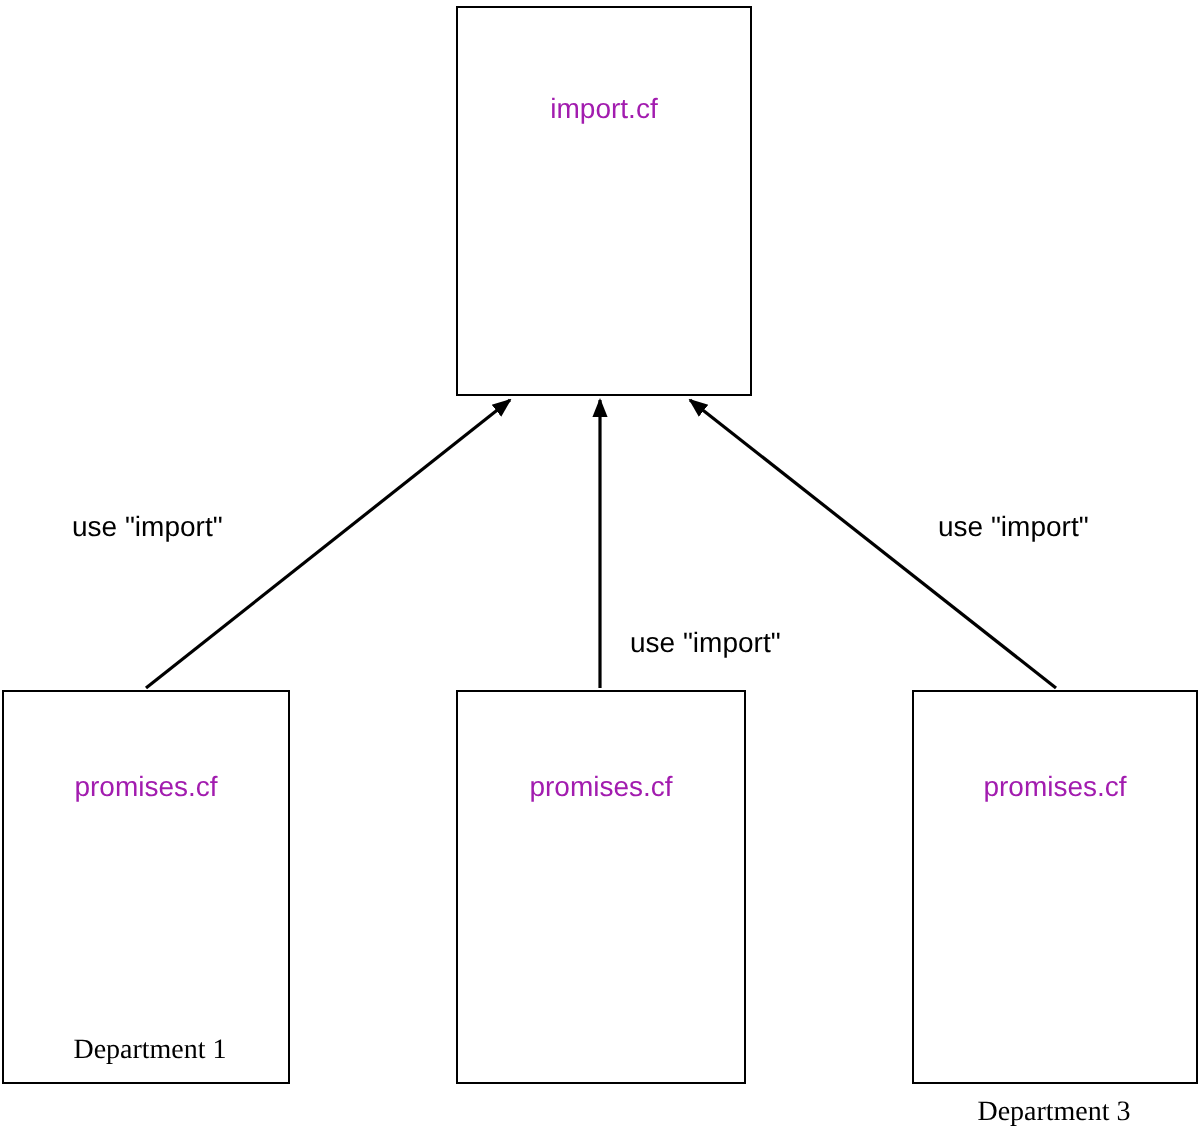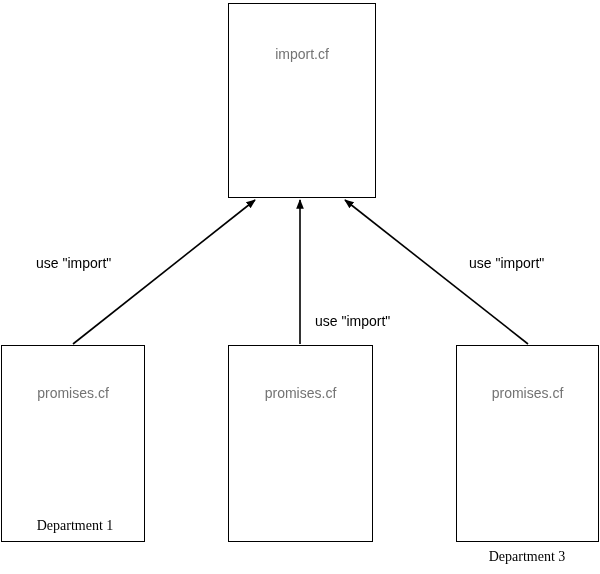--- a/index.html
+++ b/index.html
@@ -28,21 +28,21 @@
     border: 1px solid #000000;
     background: #ffffff;
   }
   .node-label {
     position: absolute;
     left: 0;
     width: 100%;
     text-align: center;
     font-family: "Liberation Sans", sans-serif;
     font-size: 14px;
-    color: #737373;
+    color: #a21caf;
     white-space: nowrap;
   }
   #node-import {
     left: 228px;
     top: 3px;
     width: 148px;
     height: 195px;
   }
   #node-import .node-label { top: 42px; }
   #node-dept1 {

